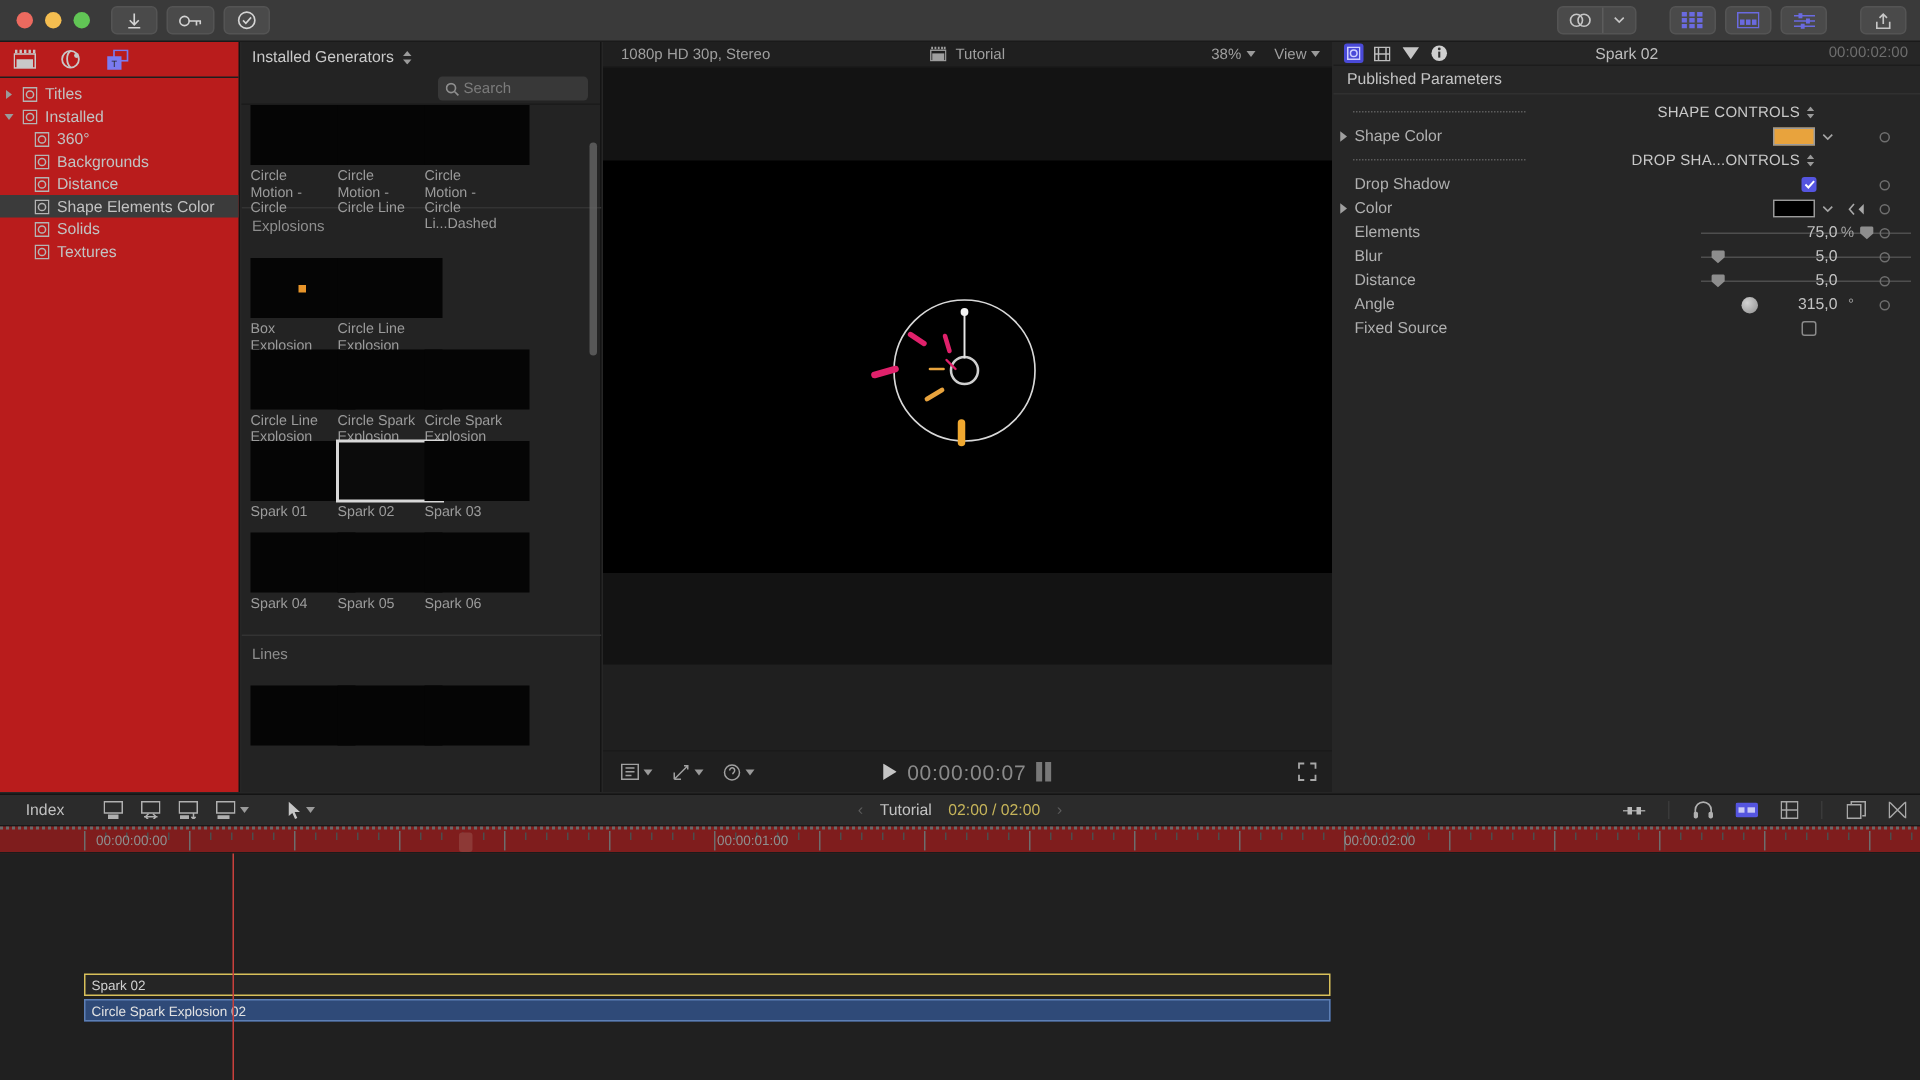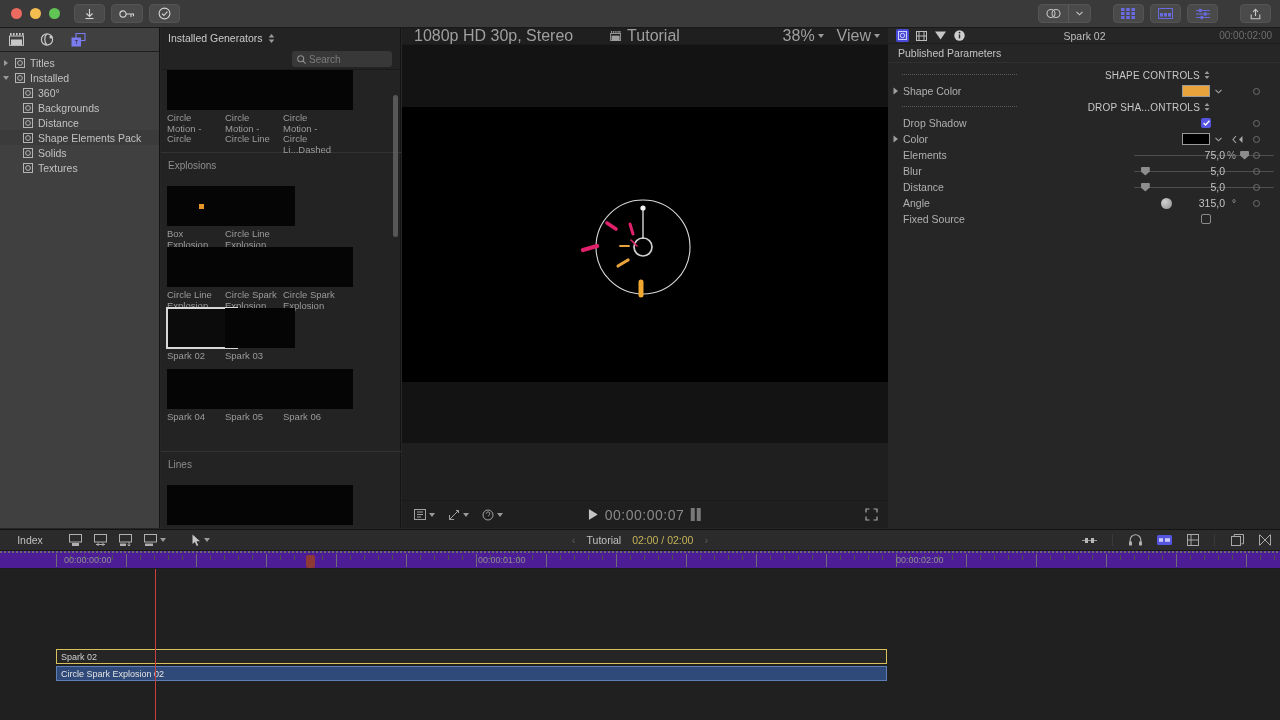--- a/index.html
+++ b/index.html
@@ -43,21 +43,21 @@
   .tb-ico {
     width:31px; height:19px; background:#4a4a4a; border:1px solid #545454;
     border-radius:4px; display:flex; align-items:center; justify-content:center;
   }
   .tb-ico.spaced { margin-left:16px; }
   svg { display:block; }
 
   
   .sidebar {
     position:absolute; left:0; top:28px; width:160px; height:500px;
-    background:#404040; border-right:1px solid #141414;
+    background:#b91c1c; border-right:1px solid #141414;
   }
   .sb-toolbar {
     height:24px; display:flex; align-items:center; gap:16px; padding-left:9px;
     border-bottom:1px solid #1e1e1e;
   }
   .sb-list { padding-top:3px; }
   .sb-row {
     height:15px; display:flex; align-items:center;
     font-size:10.5px; color:#c2c2c2; padding-right:4px;
   }
@@ -86,36 +86,36 @@
     padding-left:5px; font-size:10px; color:#7c7c7c;
   }
   .br-scroll { position:absolute; left:0; top:42px; width:240px; height:458px; overflow:hidden; }
   .grid-row { display:flex; padding:0 6px; gap:6px; }
   .cell { width:52px; }
   .thumb { width:70px; height:40px; background:#050505; }
   .thumb.sel { outline:2px solid #d8d8d8; outline-offset:-1px; background:#0b0b0b; }
   .cap { font-size:9.5px; color:#9b9b9b; line-height:10.5px; padding-top:3px; height:21px; }
   .grp {
     font-size:10px; color:#8e8e8e; padding:7px 0 15px 7px;
-    border-top:1px solid #333; margin-top:21px;
+    border-top:1px solid #333; margin-top:7px;
   }
   .br-vscroll {
     position:absolute; right:2px; top:67px; width:5px; height:142px;
     background:#6a6a6a; border-radius:3px; opacity:.75;
   }
   .dot-orange { width:5px; height:5px; background:#e8952a; }
 
   
   .viewer {
     position:absolute; left:402px; top:28px; width:486px; height:500px;
     background:#1f1f1f;
   }
   .vw-head {
     height:17px; display:flex; align-items:center; position:relative;
-    font-size:16px; color:#9f9f9f; border-bottom:1px solid #1a1a1a;
+    font-size:10px; color:#9f9f9f; border-bottom:1px solid #1a1a1a;
   }
   .vw-head .left { padding-left:12px; }
   .vw-head .center { position:absolute; left:50%; transform:translateX(-50%); display:flex; align-items:center; gap:6px; }
   .vw-head .right { position:absolute; right:8px; display:flex; align-items:center; gap:13px; }
   .chev { width:0;height:0;border-left:3px solid transparent;border-right:3px solid transparent;border-top:4px solid #9a9a9a; }
   .vw-canvas {
     position:absolute; left:0; top:17px; width:486px; height:398px;
     background:#131313; display:flex; align-items:center; justify-content:center;
   }
   .vw-video { width:486px; height:275px; background:#000; position:relative; }
@@ -181,21 +181,21 @@
   .tl-toolbar { height:21px; display:flex; align-items:center; position:relative; border-bottom:1px solid #191919; background:#2b2b2b; }
   .tl-index { width:60px; text-align:center; font-size:10.5px; color:#c0c0c0; }
   .tl-tools { display:flex; align-items:center; gap:12px; padding-left:9px; }
   .tl-center { position:absolute; left:50%; transform:translateX(-50%); display:flex; align-items:center; gap:11px; font-size:10.5px; }
   .tl-proj { color:#c2c2c2; }
   .tl-dur { color:#c6b45a; }
   .tl-arrow { color:#5c5c5c; font-size:11px; }
   .tl-right { position:absolute; right:9px; display:flex; align-items:center; gap:15px; }
   .tl-right .grp2 { display:flex; align-items:center; gap:15px; padding-left:16px; border-left:1px solid #3a3a3a; }
 
-  .tl-ruler { position:relative; height:18px; background:#4c1d95; border-bottom:1px solid #1b1b1b; }
+  .tl-ruler { position:relative; height:18px; background:#7f1d1d; border-bottom:1px solid #1b1b1b; }
   .tl-ruler .dashrow { position:absolute; left:0; top:0; width:1280px; height:2px;
     background-image:repeating-linear-gradient(to right,#6a6a6a 0 2px,transparent 2px 4px); }
   .tick { position:absolute; top:4px; width:1px; height:5px; background:#4d4d4d; }
   .tick.big { height:13px; background:#6d6d6d; top:3px; }
   .rlbl { position:absolute; top:4px; font-size:9px; color:#8f8f8f; }
 
   .tl-canvas { position:relative; height:152px; background:#202020; }
   .clip-storyline { position:absolute; left:56px; top:80px; width:831px; }
   .clip {
     height:15px; position:relative; font-size:9px; overflow:hidden;
@@ -403,21 +403,21 @@
           <span class="sb-lbl">Distance</span>
         </div>
         <div class="sb-row sel">
           <span style="width:20px"></span>
           <span class="sb-ico">
             <svg width="10" height="10" viewBox="0 0 10 10">
               <rect x="0.5" y="0.5" width="9" height="9" stroke="#b4b4b4" stroke-width="1" fill="none"></rect>
               <circle cx="5" cy="5" r="2.4" stroke="#b4b4b4" stroke-width="1" fill="none"></circle>
             </svg>
           </span>
-          <span class="sb-lbl">Shape Elements Pack</span>
+          <span class="sb-lbl">Shape Elements Color</span>
         </div>
         <div class="sb-row">
           <span style="width:20px"></span>
           <span class="sb-ico">
             <svg width="10" height="10" viewBox="0 0 10 10">
               <rect x="0.5" y="0.5" width="9" height="9" stroke="#b4b4b4" stroke-width="1" fill="none"></rect>
               <circle cx="5" cy="5" r="2.4" stroke="#b4b4b4" stroke-width="1" fill="none"></circle>
             </svg>
           </span>
           <span class="sb-lbl">Solids</span>
@@ -492,20 +492,24 @@
           <div class="cell">
             <div class="thumb" style="position:relative"></div>
             <div class="cap">Circle Spark Explosion 01</div>
           </div>
           <div class="cell">
             <div class="thumb" style="position:relative"></div>
             <div class="cap">Circle Spark Explosion 02</div>
           </div>
         </div>
         <div class="grid-row">
+          <div class="cell">
+            <div class="thumb" style="position:relative"></div>
+            <div class="cap">Spark 01</div>
+          </div>
           <div class="cell">
             <div class="thumb sel" style="position:relative"></div>
             <div class="cap">Spark 02</div>
           </div>
           <div class="cell">
             <div class="thumb" style="position:relative"></div>
             <div class="cap">Spark 03</div>
           </div>
         </div>
         <div class="grid-row">

